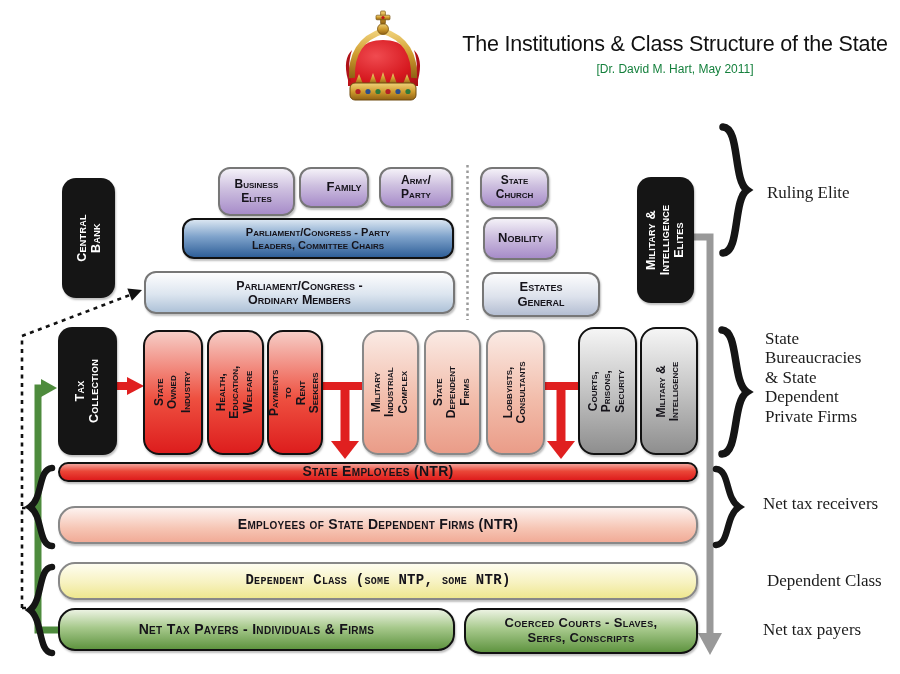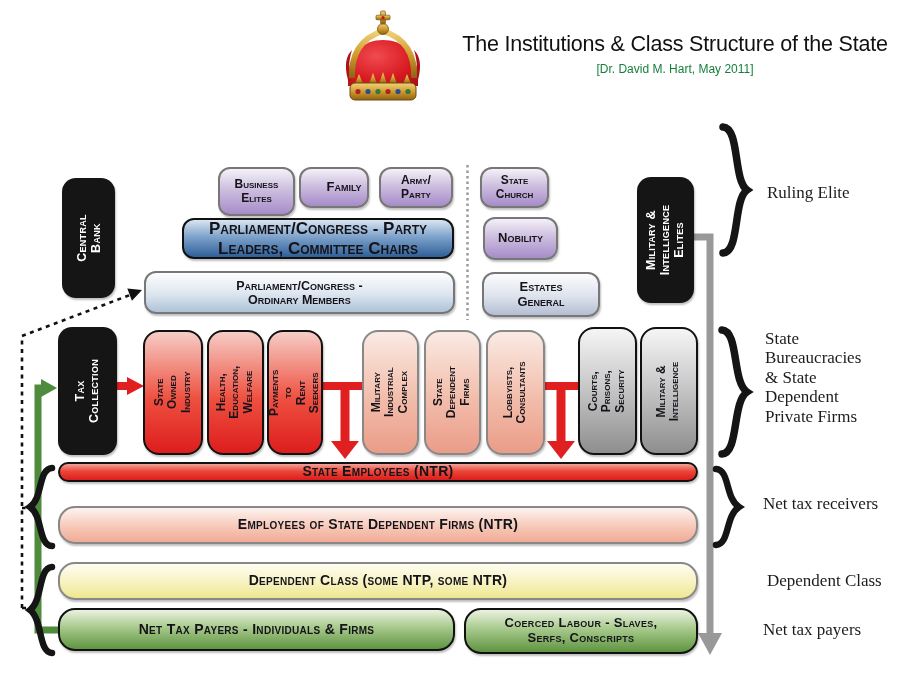--- a/index.html
+++ b/index.html
@@ -9,35 +9,35 @@
   .box{position:absolute;box-sizing:border-box;display:flex;align-items:center;justify-content:center;
        text-align:center;white-space:pre-line;font-weight:bold;font-variant:small-caps;
        color:#15131a;line-height:1.12;box-shadow:1px 2px 2px rgba(0,0,0,.25);}
   .vtext{transform:rotate(-90deg);white-space:pre-line;text-align:center;line-height:1.12;width:115px;}
   .black-box{background:#151515;color:#ffffff;border-radius:14px;font-size:12.5px;letter-spacing:.3px;}
   .purple-big{background:linear-gradient(180deg,#d8cfe4 0%,#9d82c2 45%,#62418f 100%);
               border:2.5px solid #111;border-radius:14px;font-size:14px;letter-spacing:.4px;}
   .purple-sm{background:linear-gradient(180deg,#f4f1f8 0%,#cdbfdf 45%,#a78cc9 100%);
              border:2px solid #777;border-radius:12px;font-size:12px;}
   .blue-strong{background:linear-gradient(180deg,#d9e5f1 0%,#7fa3cb 45%,#2f5f98 100%);
-               border:2.5px solid #111;border-radius:12px;font-size:17px;}
+               border:2.5px solid #111;border-radius:12px;font-size:11px;}
   .blue-light{background:linear-gradient(180deg,#fdfdfe 0%,#dce5ef 55%,#aec2d8 100%);
               border:2px solid #777;border-radius:12px;font-size:12.5px;}
   .gray-light{background:linear-gradient(180deg,#fcfcfd 0%,#dde2ec 55%,#b4bed2 100%);
               border:2px solid #777;border-radius:12px;font-size:13px;}
   .red-strong{background:linear-gradient(180deg,#f6cdc6 0%,#ee5040 55%,#dd1d1d 100%);
               border:2.5px solid #111;border-radius:16px;font-size:12px;}
   .salmon{background:linear-gradient(180deg,#faeae4 0%,#f2bdab 55%,#ea9c88 100%);
           border:2px solid #888;border-radius:16px;font-size:12px;}
   .gray-box{background:linear-gradient(180deg,#f5f5f5 0%,#c9c9c9 45%,#8e8e8e 100%);
             border:2.5px solid #111;border-radius:16px;font-size:12px;}
   .bar{border-radius:17px;font-size:14px;letter-spacing:.3px;}
   .bar-red{background:linear-gradient(180deg,#f2a39b 0%,#ea4738 45%,#de1c1c 100%);border:2.5px solid #111;}
   .bar-pink{background:linear-gradient(180deg,#fdf3f0 0%,#f6c5b4 60%,#f1ab97 100%);border:2px solid #888;}
-  .bar-yellow{background:linear-gradient(180deg,#fefdf0 0%,#f7f2c0 55%,#eee78f 100%);border:2px solid #888;}
+  .bar-yellow{background:linear-gradient(180deg,#fefdf0 0%,#f7f2c0 55%,#eee78f 100%);border:2px solid #888;font-family:Liberation Mono, monospace;}
   .bar-green{background:linear-gradient(180deg,#ebf2e1 0%,#a7c98c 45%,#5f9440 100%);border:2.5px solid #111;}
   
   #close-advisors{left:250px;top:110px;width:273px;height:40px;}
   #business-elites{left:218px;top:167px;width:77px;height:49px;}
   #family{left:299px;top:167px;width:70px;height:41px;font-size:13px;padding-left:20px;}
   #army-party{left:379px;top:167px;width:74px;height:41px;}
   #state-church{left:480px;top:167px;width:69px;height:41px;}
   #central-bank{left:62px;top:178px;width:53px;height:120px;}
   #parliament-leaders{left:182px;top:218px;width:272px;height:41px;}
   #nobility{left:483px;top:217px;width:75px;height:43px;font-size:13px;}
@@ -213,21 +213,21 @@
   <div id="courts-prisons-security" class="box gray-box zbox"><span class="vtext">Courts,
 Prisons,
 Security</span></div>
   <div id="military-intelligence" class="box gray-box zbox"><span class="vtext">Military &amp;
 Intelligence</span></div>
 
   <div id="bar-state-employees" class="box bar bar-red zbox"><span>State Employees (NTR)</span></div>
   <div id="bar-employees-dependent" class="box bar bar-pink zbox"><span>Employees of State Dependent Firms (NTR)</span></div>
   <div id="bar-dependent-class" class="box bar bar-yellow zbox"><span>Dependent Class (some NTP, some NTR)</span></div>
   <div id="bar-net-tax-payers" class="box bar bar-green zbox"><span>Net Tax Payers - Individuals &amp; Firms</span></div>
-  <div id="bar-coerced-labour" class="box bar bar-green zbox"><span>Coerced Labour - Slaves,
+  <div id="bar-coerced-labour" class="box bar bar-green zbox"><span>Coerced Courts - Slaves,
 Serfs, Conscripts</span></div>
 
   <div id="lbl-ruling-elite" class="side-label">Ruling Elite</div>
   <div id="lbl-bureaucracies" class="side-label">State
 Bureaucracies
 &amp; State
 Dependent
 Private Firms</div>
   <div id="lbl-net-tax-receivers" class="side-label">Net tax receivers</div>
   <div id="lbl-dependent-class" class="side-label">Dependent Class</div>

